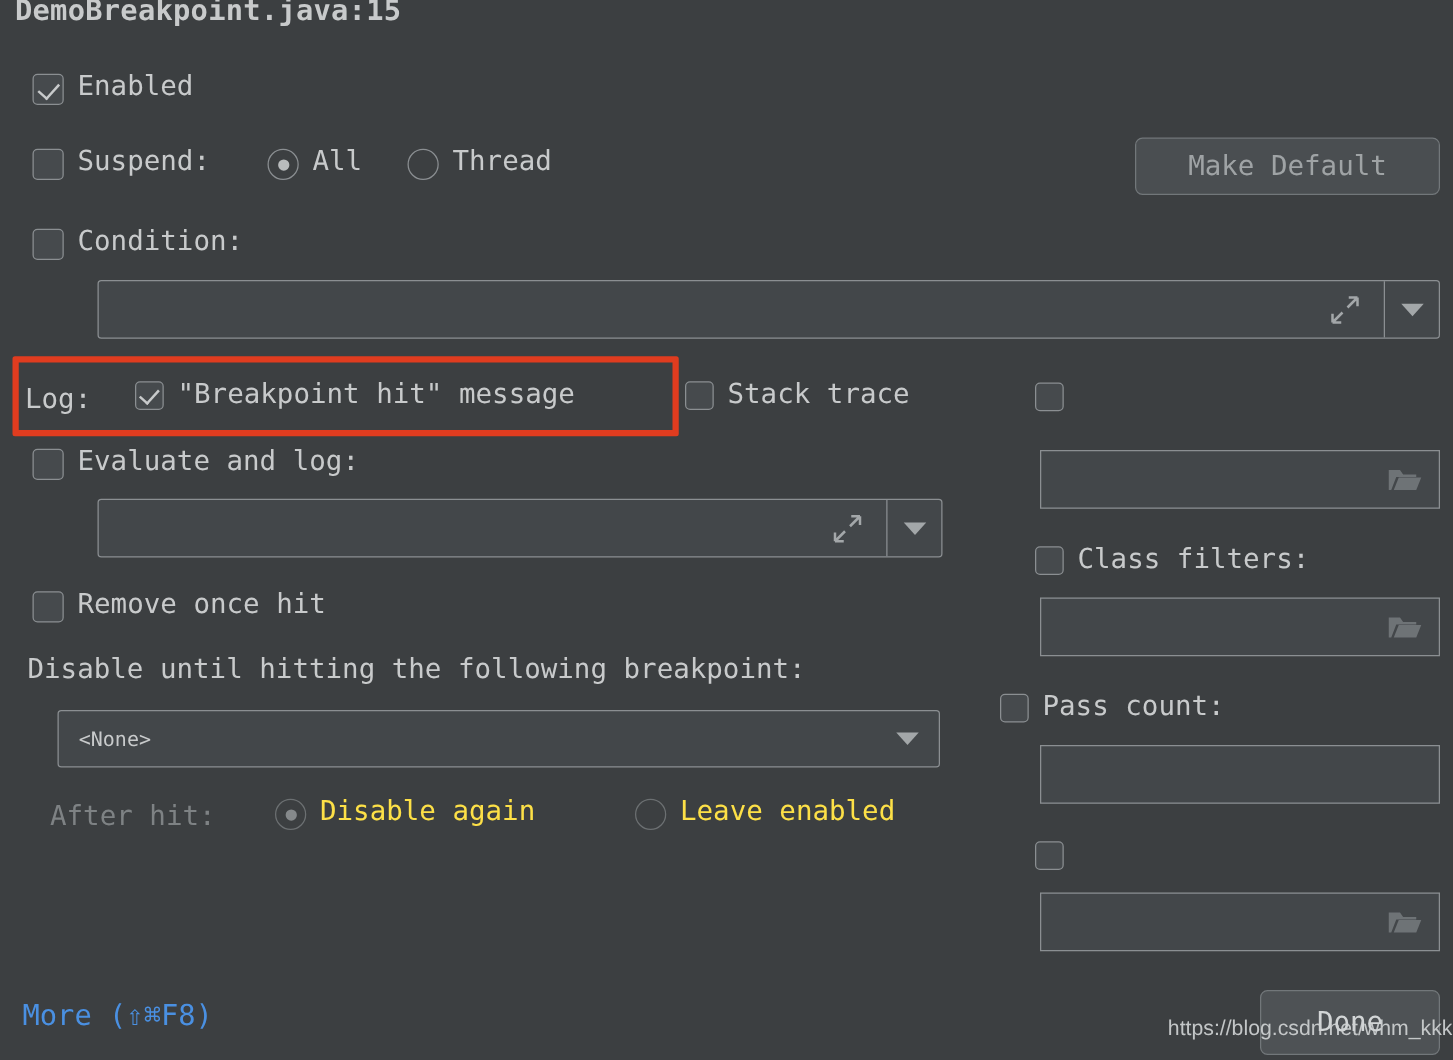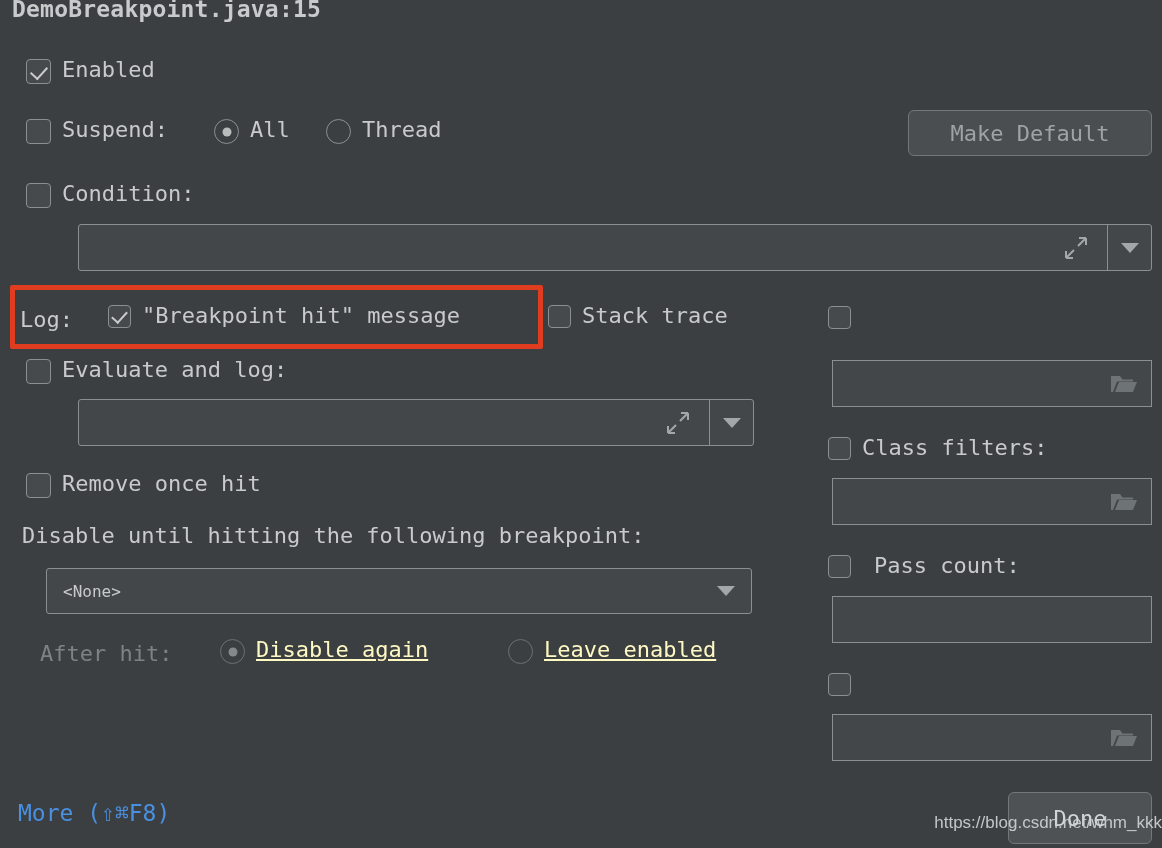--- a/index.html
+++ b/index.html
@@ -41,21 +41,21 @@
   }
   .rb.sel::after {
     content: ""; position: absolute; left: 50%; top: 50%;
     width: 9px; height: 9px; border-radius: 50%;
     background: #b9bcbd; transform: translate(-50%,-50%);
   }
   .dim .rb { border-color: #6c7072; }
   .dim .rb.sel::after { background: #85898b; }
 
   .lbl { font-size: 22px; color: #c8cacb; white-space: nowrap; line-height: 1; }
-  .lbl.dim { color: #fef9c3; text-decoration: underline; }
+  .lbl.dim { color: #fde047; }
 
   .row { position: absolute; display: flex; align-items: flex-start; }
   .row .lbl { margin-left: 11px; }
 
   
   .field {
     position: absolute; background: #43474a;
     border: 1px solid #8b8f92; display: flex; align-items: center;
   }
   .field .grow { flex: 1 1 auto; height: 100%; }
@@ -223,21 +223,21 @@
 <div class="field" style="left:832px; top:478px; width:320px; height:47px;">
   <span class="grow"></span>
   <span class="folder">
     <svg width="30" height="24" viewBox="0 0 30 24" aria-hidden="true">
       <path d="M2 20 L2 4 L11 4 L13.5 7.5 L24 7.5 L24 9.5 L8 9.5 L4 20 Z" fill="#6e7376"></path>
       <path d="M6 20 L10 10 L28 10 L24 20 Z" fill="#6e7376"></path>
     </svg>
   </span>
 </div>
 
-<div class="row" style="left:828px; top:555px;gap:12px;">
+<div class="row" style="left:800px; top:555px;">
   <span class="cb sm"></span>
   <span class="lbl">Pass count:</span>
 </div>
 <div class="field" style="left:832px; top:596px; width:320px; height:47px;">
   <span class="grow"></span>
 </div>
 
 <div class="row" style="left:828px; top:673px;">
   <span class="cb sm"></span>
 </div>

